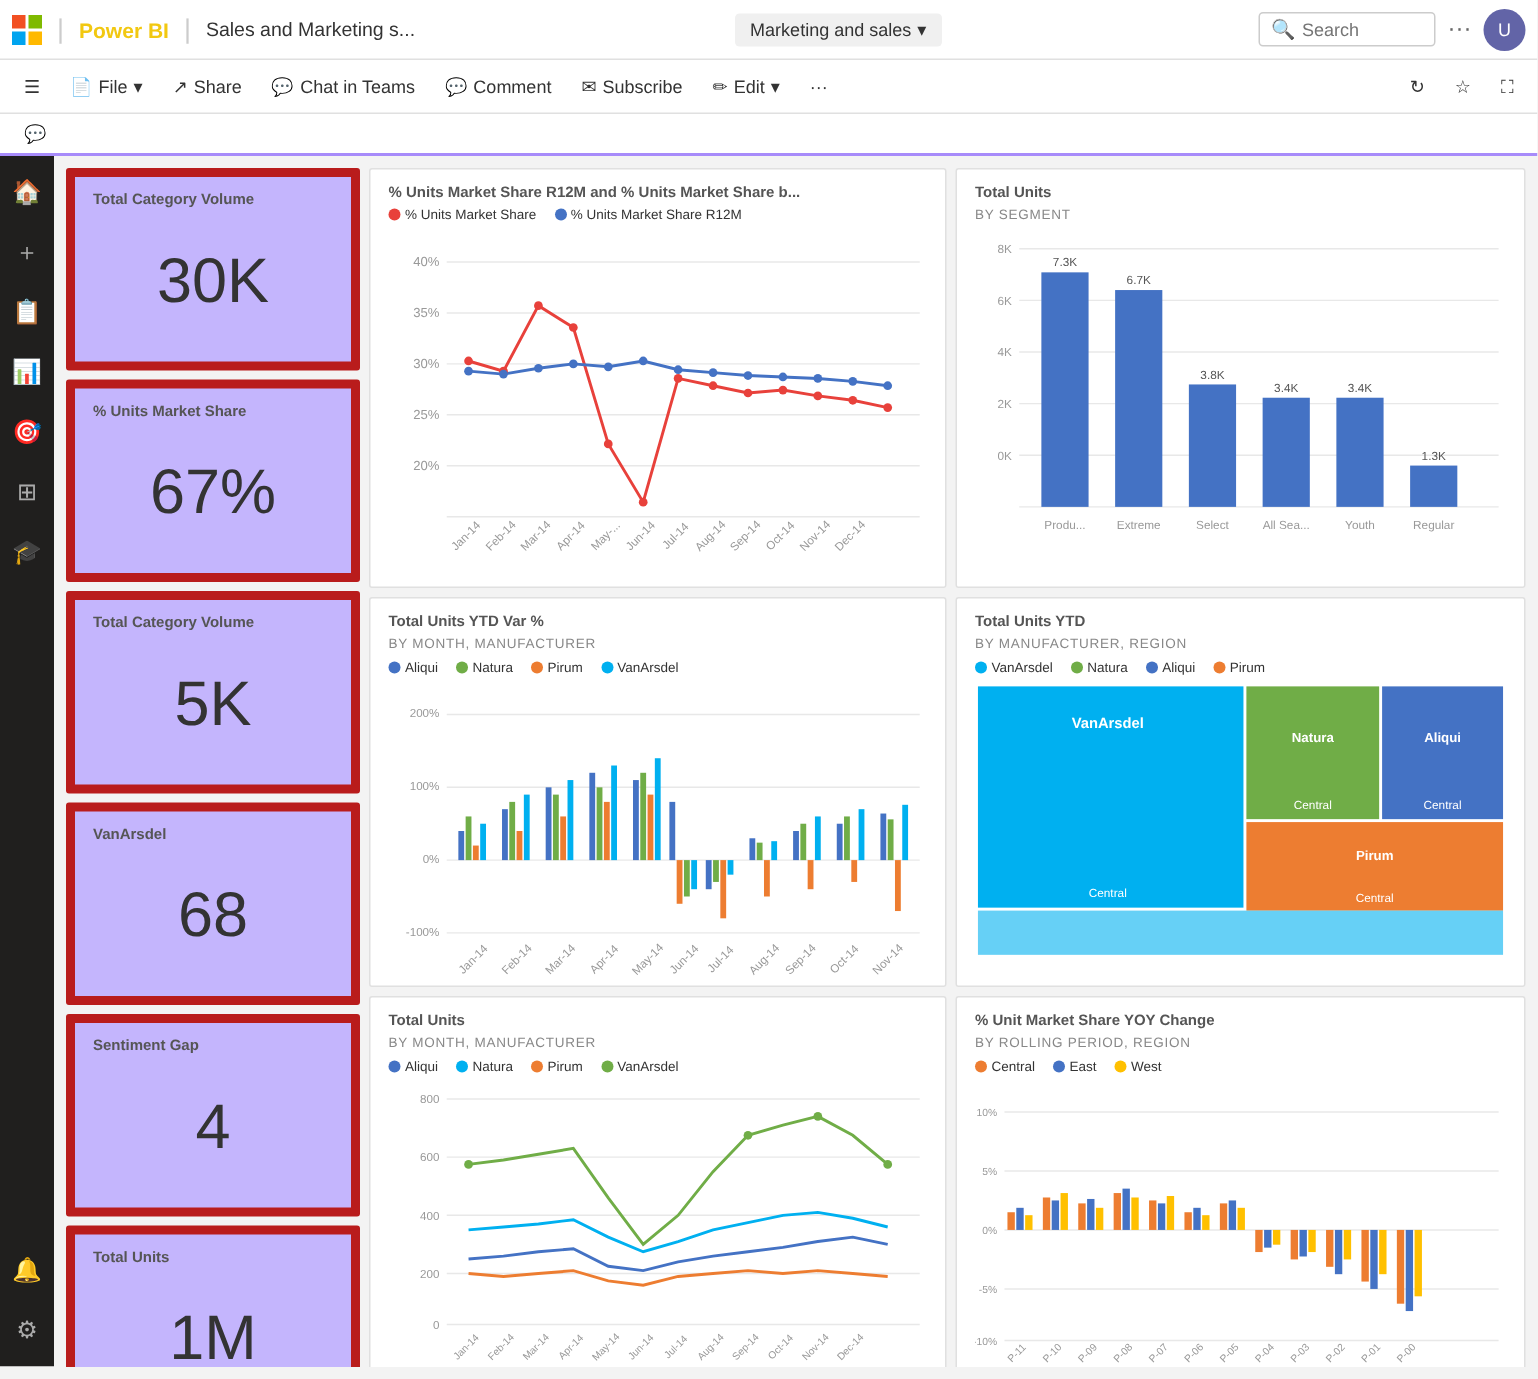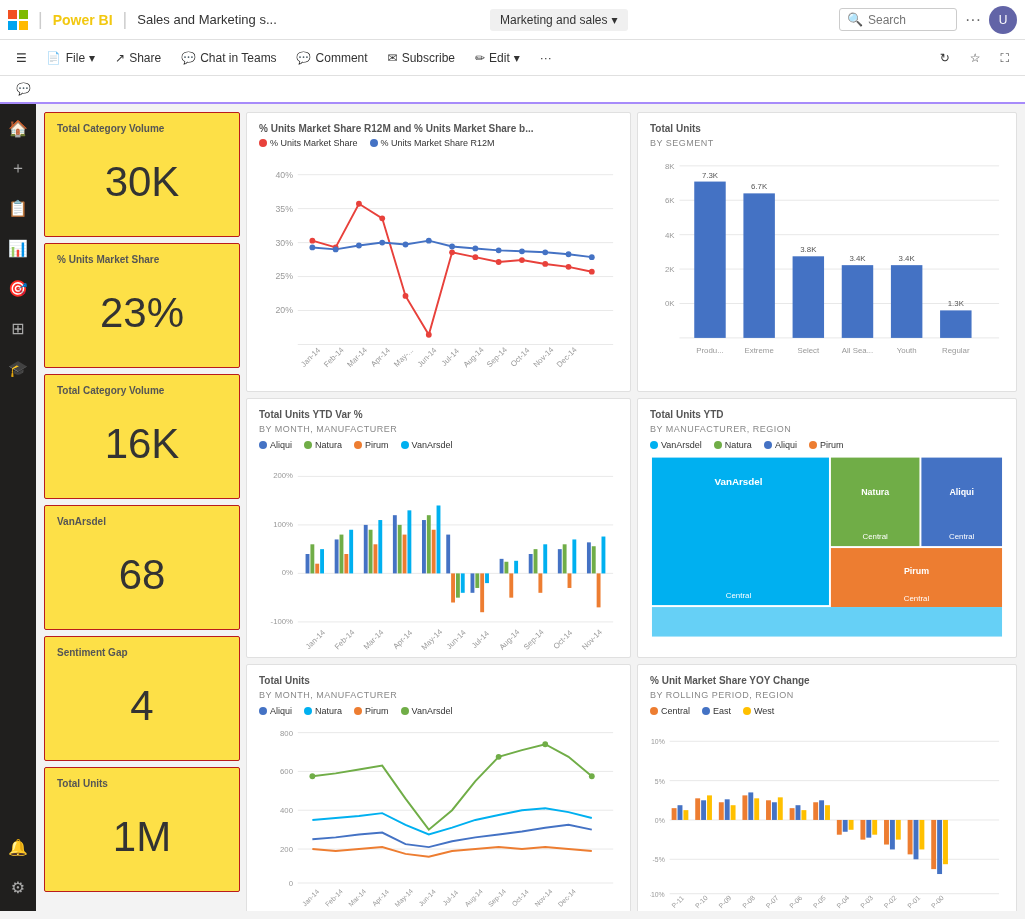--- a/index.html
+++ b/index.html
@@ -71,21 +71,21 @@
     }
 
     
     .card {
       background: #fff; border: 1px solid #e0e0e0; border-radius: 2px;
       padding: 10px 12px; overflow: hidden;
     }
     .card-title { font-size: 10px; font-weight: 600; color: #555; margin-bottom: 4px; text-transform: none; }
     .card-subtitle { font-size: 9px; color: #888; text-transform: uppercase; letter-spacing: 0.5px; margin-bottom: 6px; }
     .card-big-number { font-size: 42px; font-weight: 300; color: #333; text-align: center; padding: 20px 0; }
-    .left-card { background: #fde047; border: 1px solid #b91c1c; border-radius: 2px; padding: 10px 12px; }
+    .left-card { background: #c4b5fd; border: 6px solid #b91c1c; border-radius: 2px; padding: 10px 12px; }
 
     
     .legend { display: flex; gap: 12px; flex-wrap: wrap; margin-bottom: 4px; font-size: 9px; }
     .legend-item { display: flex; align-items: center; gap: 3px; }
     .legend-dot { width: 8px; height: 8px; border-radius: 50%; }
     svg { display: block; }
 
     
     .grid-line { stroke: #e8e8e8; stroke-width: 1; }
 
@@ -181,26 +181,26 @@
 
       <div style="display:flex;flex-direction:column;gap:6px;">
 
         <div class="left-card">
           <div class="card-title">Total Category Volume</div>
           <div class="card-big-number">30K</div>
         </div>
 
         <div class="left-card">
           <div class="card-title">% Units Market Share</div>
-          <div class="card-big-number">23%</div>
+          <div class="card-big-number">67%</div>
         </div>
 
         <div class="left-card">
           <div class="card-title">Total Category Volume</div>
-          <div class="card-big-number">16K</div>
+          <div class="card-big-number">5K</div>
         </div>
 
         <div class="left-card">
           <div class="card-title">VanArsdel</div>
           <div class="card-big-number">68</div>
         </div>
 
         <div class="left-card">
           <div class="card-title">Sentiment Gap</div>
           <div class="card-big-number">4</div>

